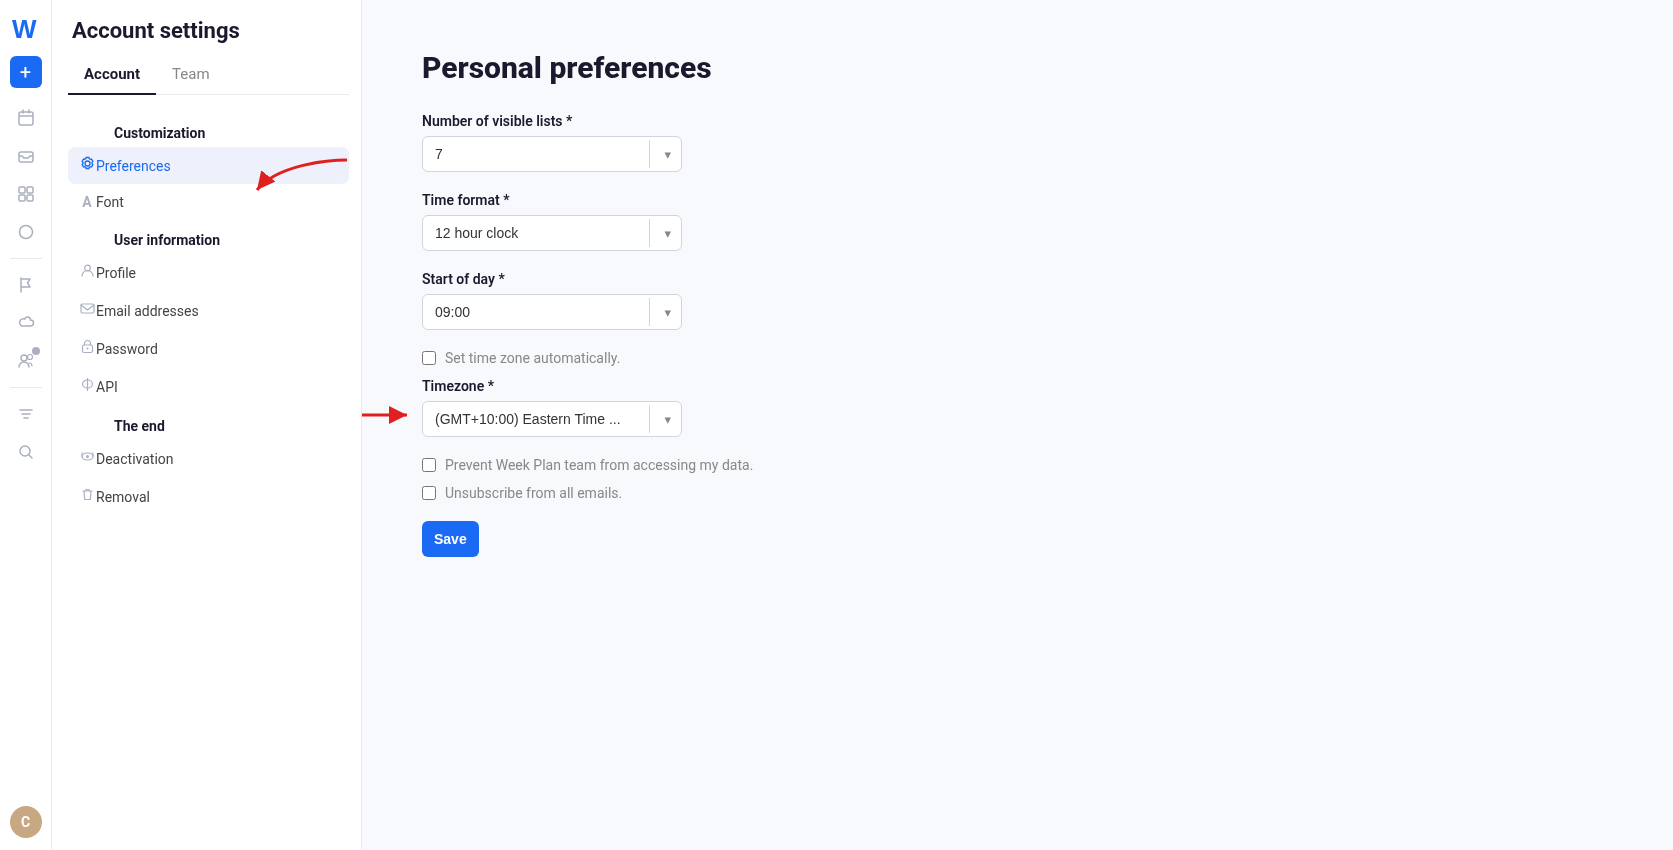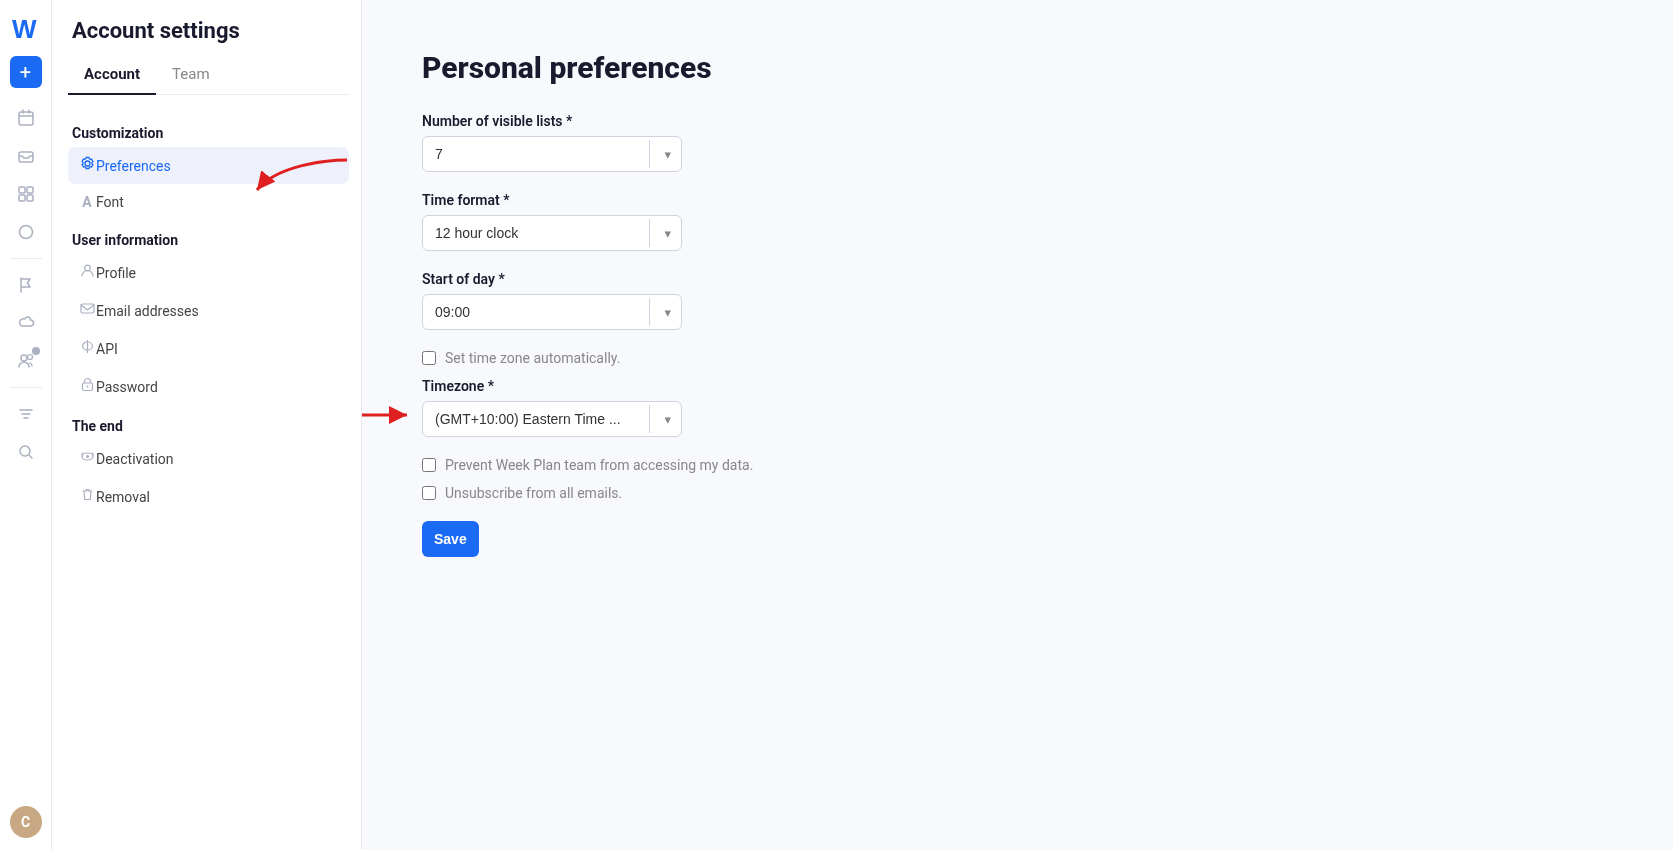--- a/index.html
+++ b/index.html
@@ -98,20 +98,21 @@
       color: #1a1a2e;
       font-weight: 700;
       border-bottom: 2px solid #1a1a2e;
     }
     .section-label {
       font-size: 14px;
       font-weight: 700;
       color: #1a1a2e;
       padding: 8px 4px 6px;
       margin-top: 4px;
+      margin-left: 42px;
     }
     .sidebar-item {
       display: flex;
       align-items: center;
       padding: 9px 10px;
       border-radius: 7px;
       cursor: pointer;
       font-size: 14px;
       color: #444;
       margin-bottom: 1px;
@@ -349,36 +350,36 @@
           <rect x="1" y="3" width="13" height="9" rx="1.5" stroke="#aab0c0" stroke-width="1.2"></rect>
           <path d="M1 4l6.5 5L14 4" stroke="#aab0c0" stroke-width="1.2" stroke-linecap="round" stroke-linejoin="round"></path>
         </svg>
     </span>
     <span>Email addresses</span>
   </div>
 
   <div class="sidebar-item">
     <span class="item-icon">
       <svg width="15" height="15" viewBox="0 0 15 15" fill="none">
-          <path d="M7.5 11c-2.8 0-5-1.8-5-4S4.7 3 7.5 3s5 1.8 5 4-2.2 4-5 4Z" stroke="#aab0c0" stroke-width="1.2"></path>
-          <path d="M7.5 1v13" stroke="#aab0c0" stroke-width="1.2"></path>
-        </svg>
-    </span>
-    <span>API</span>
-  </div>
-
-  <div class="sidebar-item">
-    <span class="item-icon">
-      <svg width="15" height="15" viewBox="0 0 15 15" fill="none">
           <rect x="2.5" y="6" width="10" height="7.5" rx="1.5" stroke="#aab0c0" stroke-width="1.2"></rect>
           <path d="M4.5 6V4.5a3 3 0 0 1 6 0V6" stroke="#aab0c0" stroke-width="1.2"></path>
           <circle cx="7.5" cy="9.5" r="1" fill="#aab0c0"></circle>
         </svg>
     </span>
     <span>Password</span>
+  </div>
+
+  <div class="sidebar-item">
+    <span class="item-icon">
+      <svg width="15" height="15" viewBox="0 0 15 15" fill="none">
+          <path d="M7.5 11c-2.8 0-5-1.8-5-4S4.7 3 7.5 3s5 1.8 5 4-2.2 4-5 4Z" stroke="#aab0c0" stroke-width="1.2"></path>
+          <path d="M7.5 1v13" stroke="#aab0c0" stroke-width="1.2"></path>
+        </svg>
+    </span>
+    <span>API</span>
   </div>
 
   <div class="section-label">The end</div>
 
   <div class="sidebar-item">
     <span class="item-icon">
       <svg width="15" height="15" viewBox="0 0 15 15" fill="none">
           <ellipse cx="7.5" cy="7.5" rx="5.5" ry="3.5" stroke="#aab0c0" stroke-width="1.2"></ellipse>
           <circle cx="7.5" cy="7.5" r="1.5" fill="#aab0c0"></circle>
           <path d="M2 7.5C2 7.5 1 5 2.5 3.5M13 7.5c0 0 1-2.5-.5-4" stroke="#aab0c0" stroke-width="1" stroke-linecap="round"></path>

